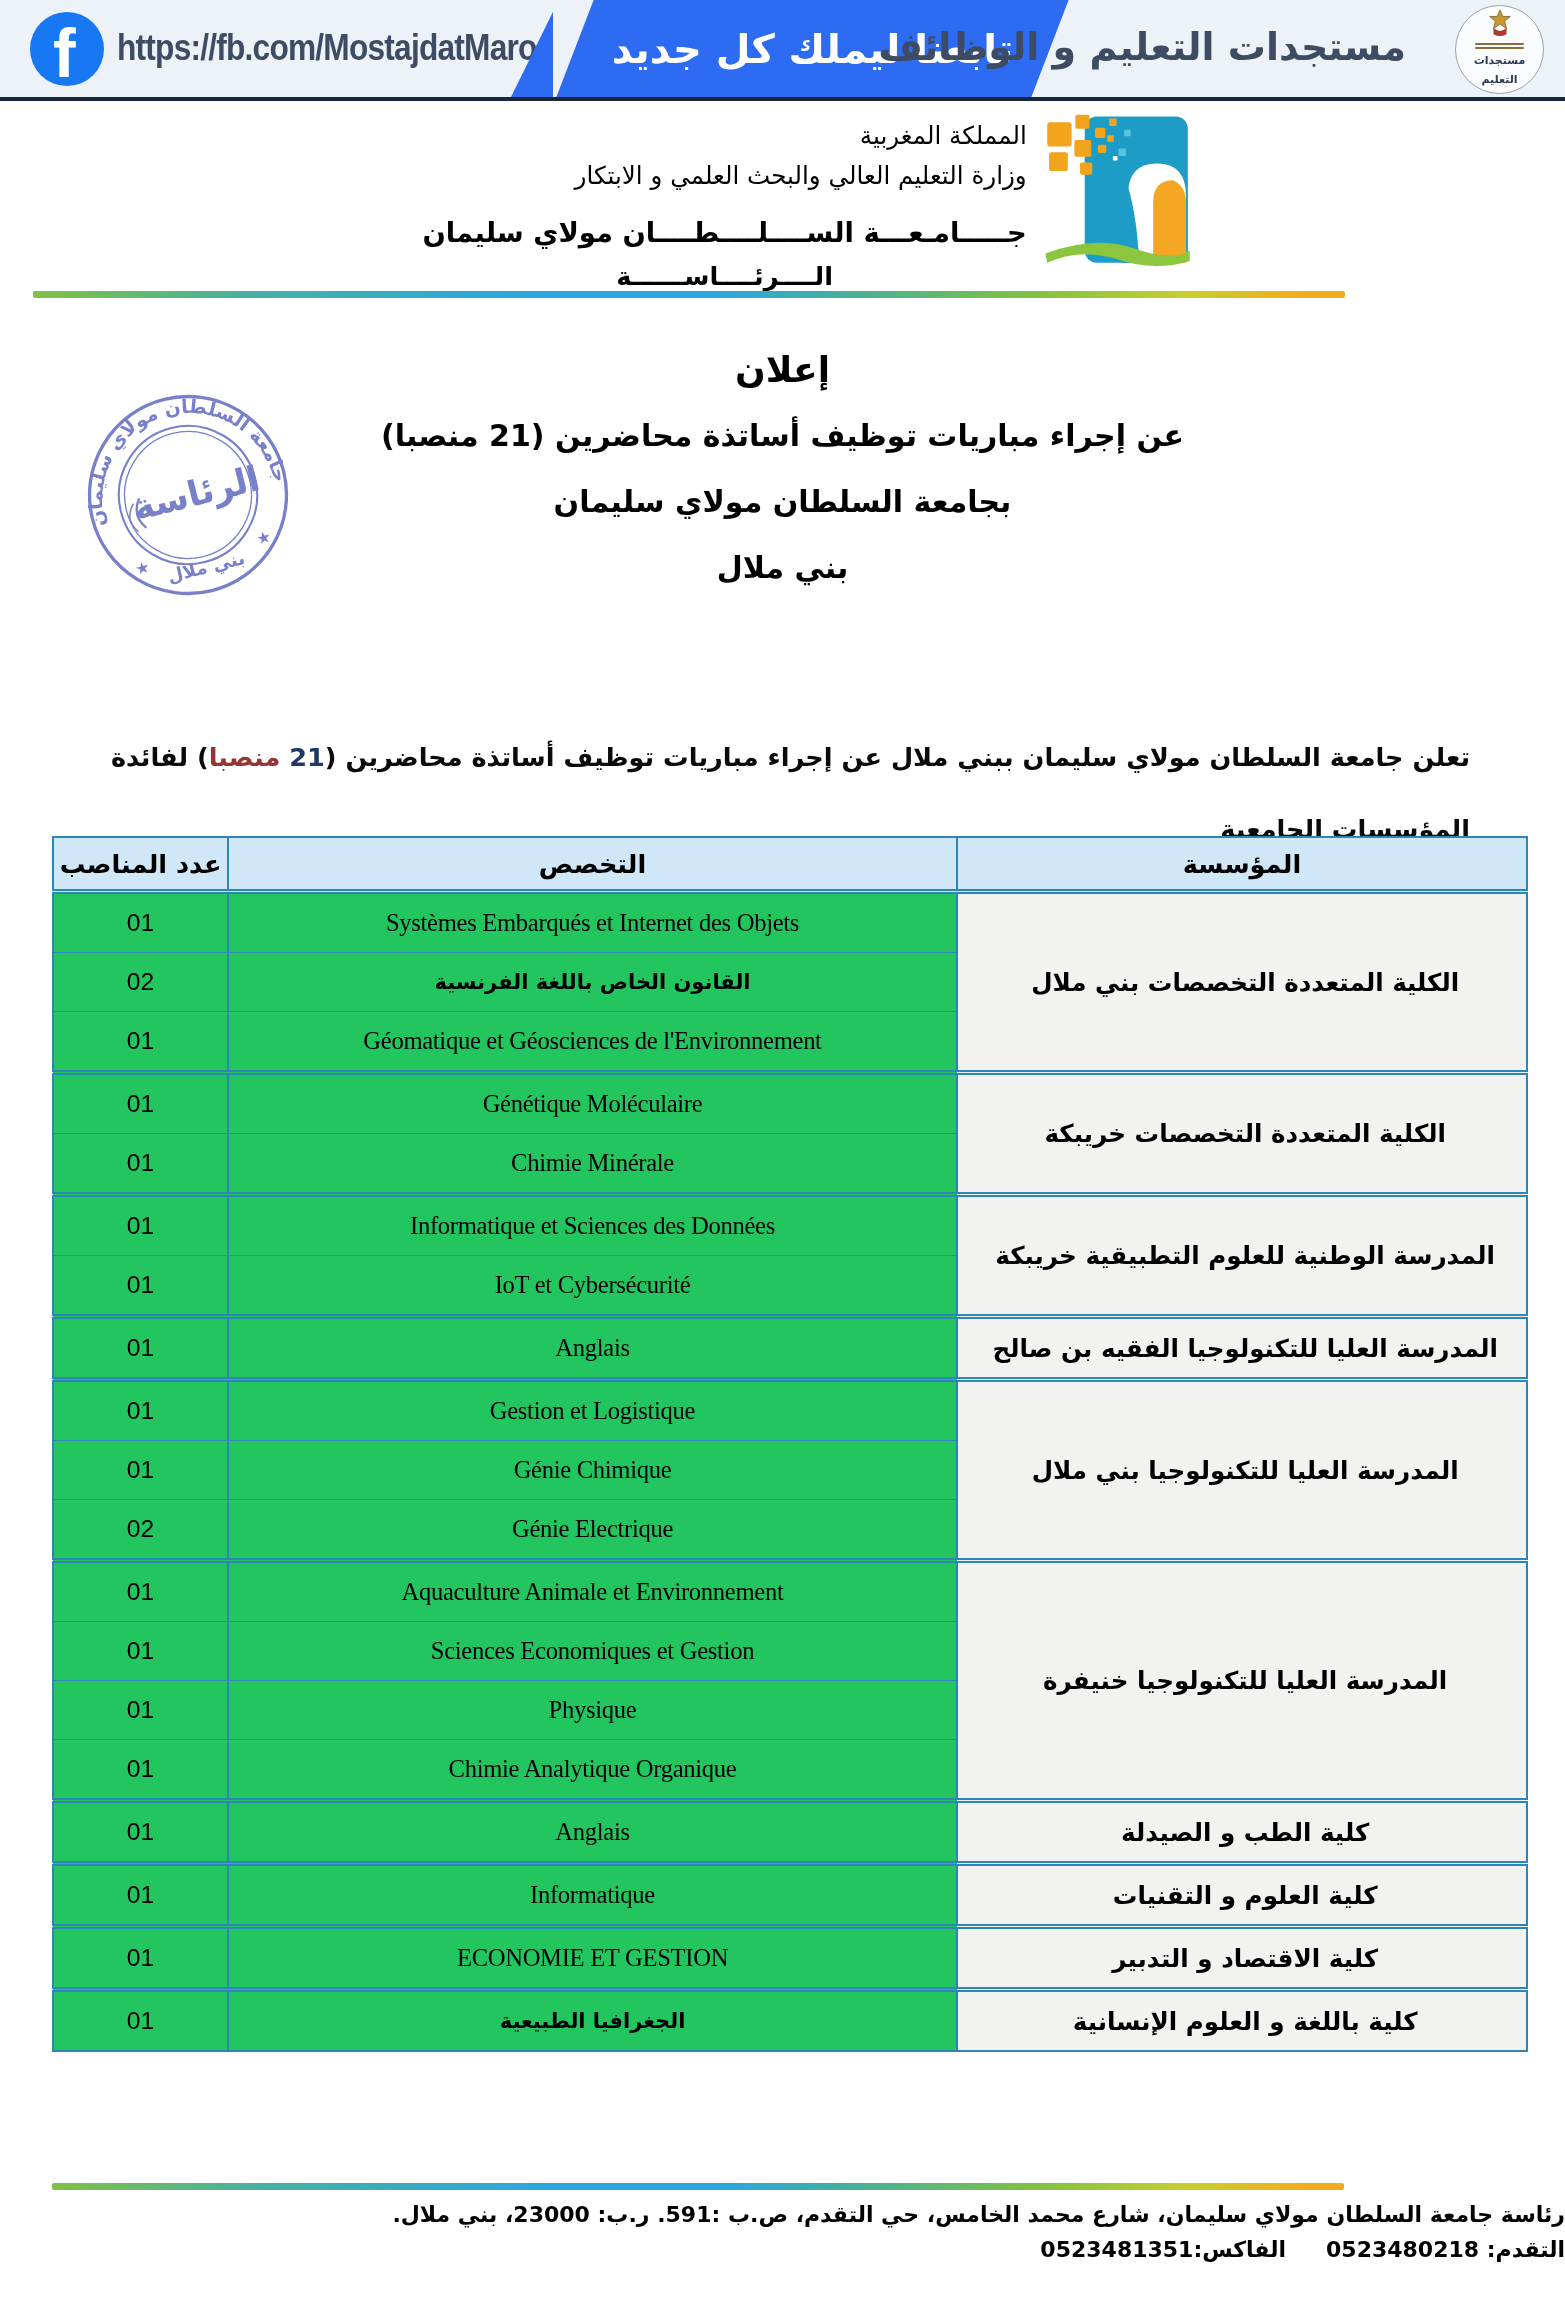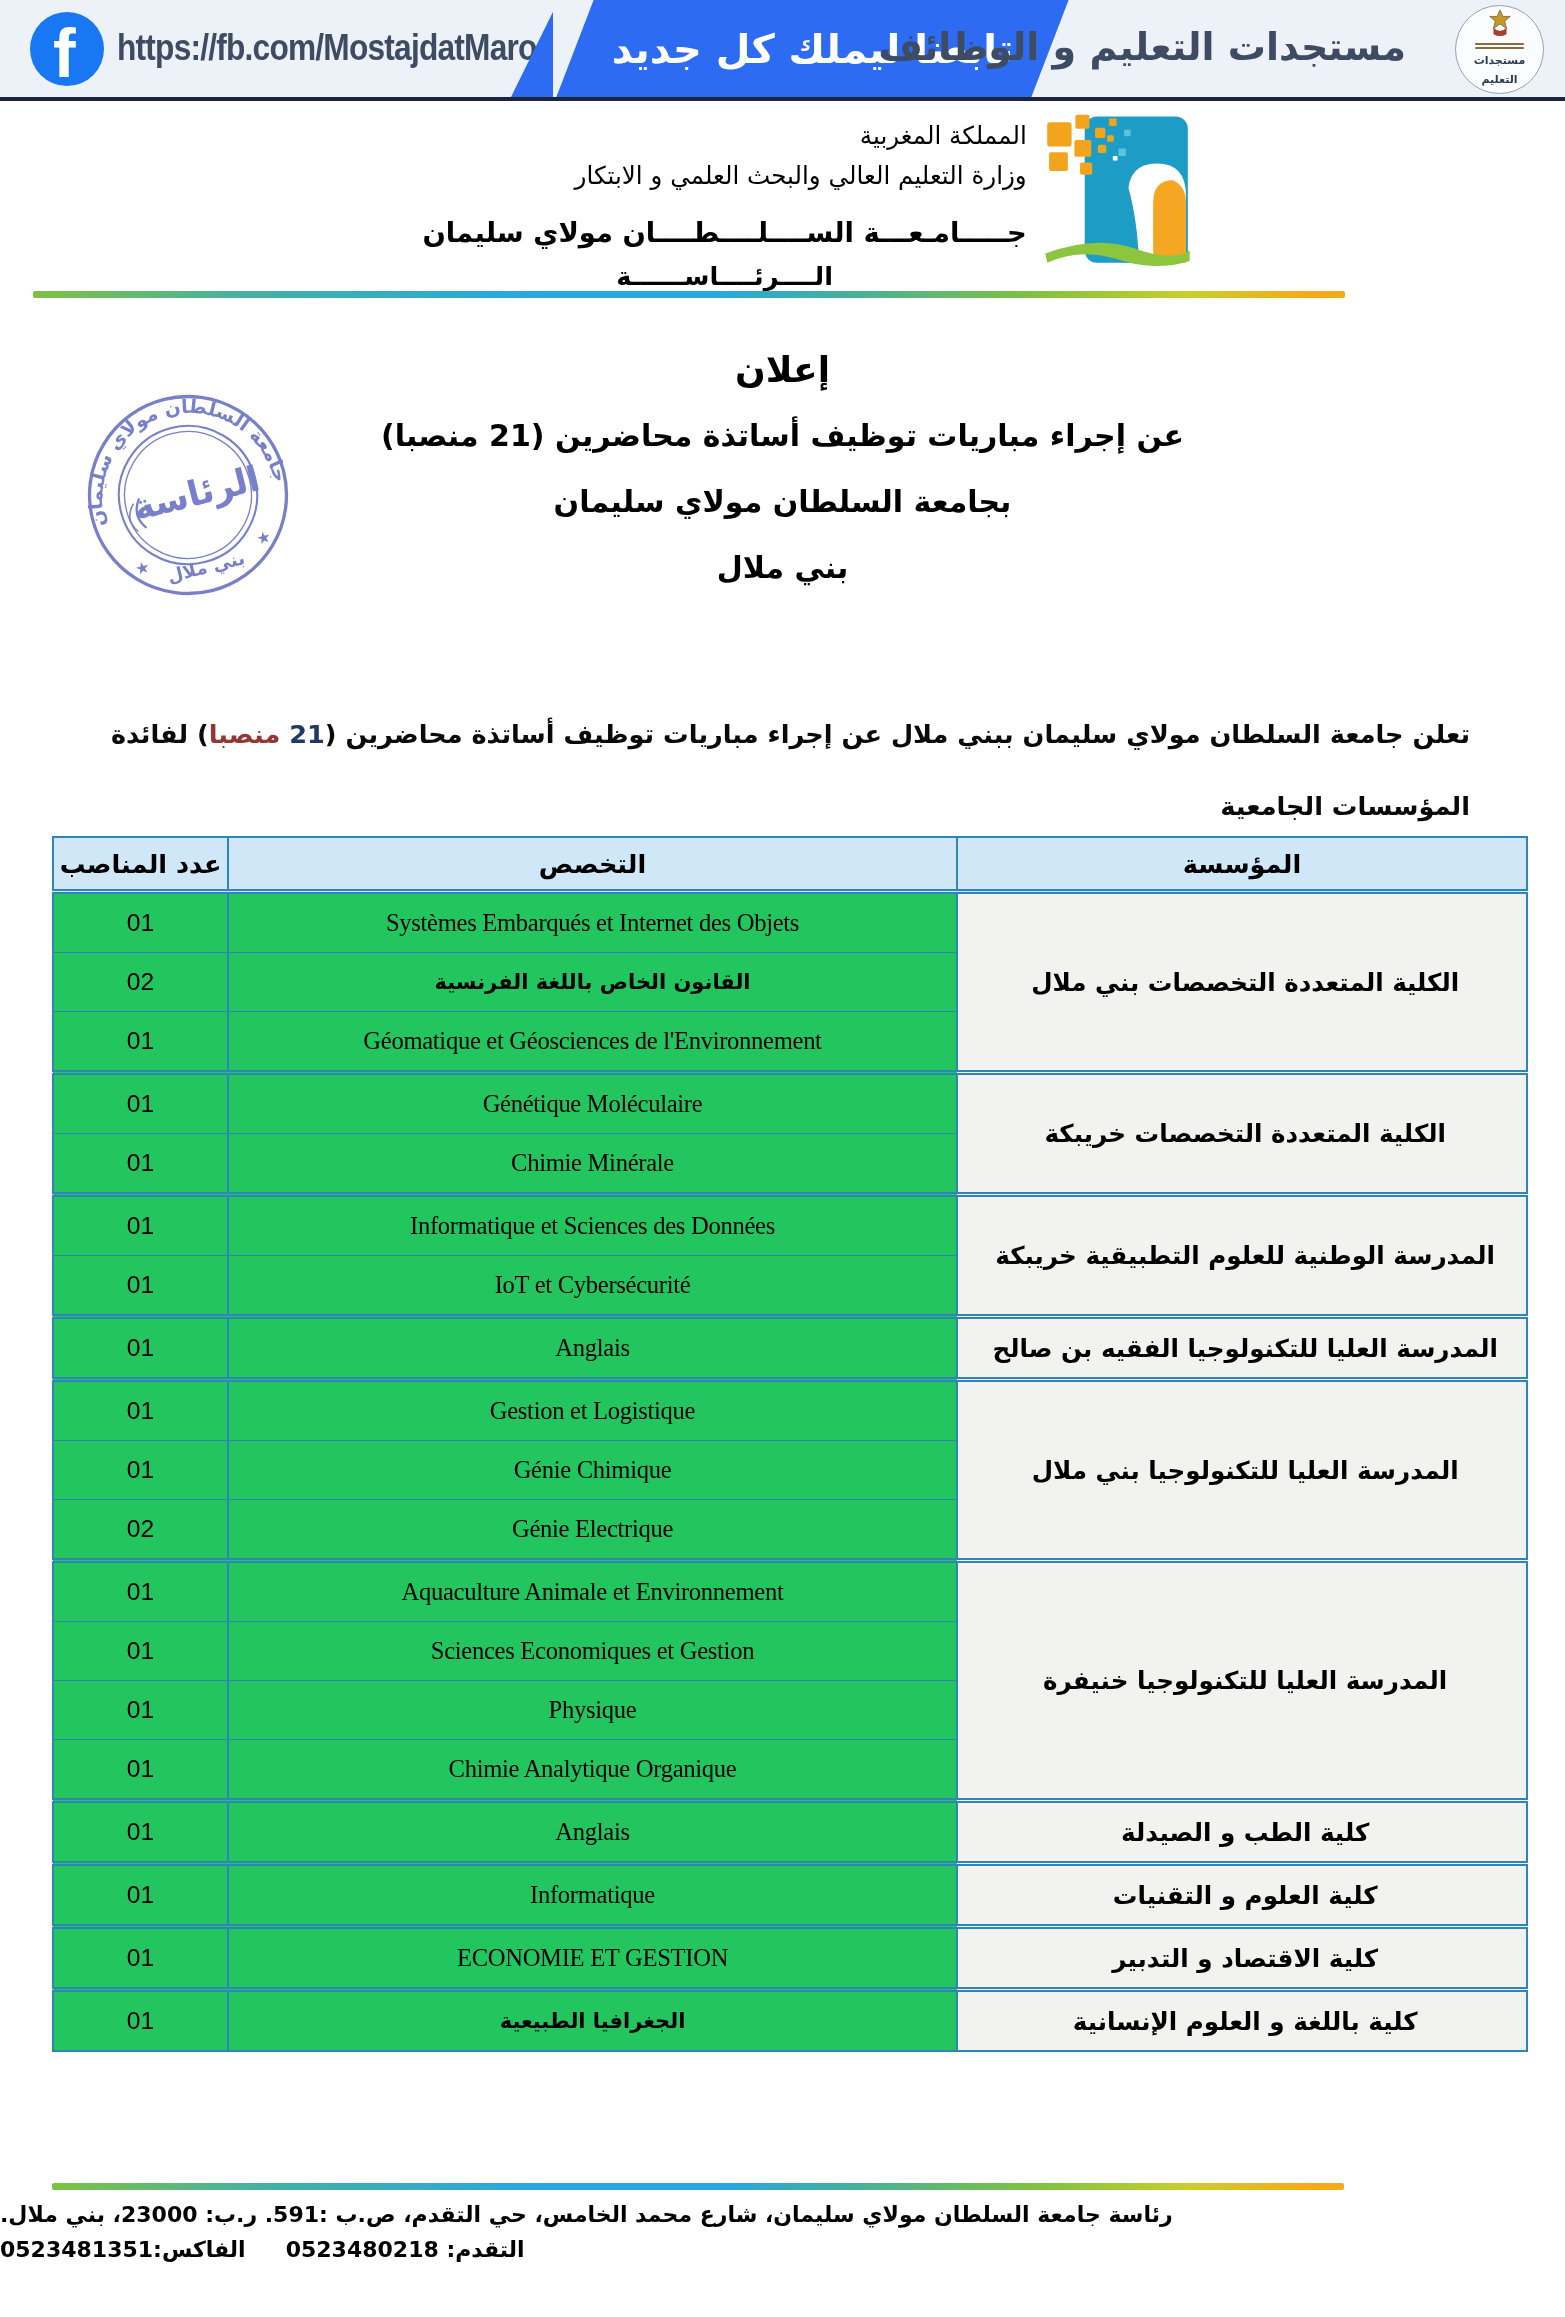--- a/index.html
+++ b/index.html
@@ -52,21 +52,21 @@
   .titles{position:absolute;top:337px;left:0;right:0;text-align:center;direction:rtl;
           font-weight:bold;color:#000;}
   .titles .t1{font-size:36px;line-height:66px;}
   .titles .t2,.titles .t3,.titles .t4{font-size:30px;line-height:66px;}
 
   
   .stamp{position:absolute;left:81px;top:388px;width:214px;height:214px;
          transform:rotate(-14deg);opacity:.9;}
 
   
-  .para{position:absolute;top:698px;right:95px;left:91px;direction:rtl;text-align:right;
+  .para{position:absolute;top:721px;right:95px;left:91px;direction:rtl;text-align:right;
         font-weight:bold;font-size:25.6px;line-height:72px;color:#0a0a0a;}
   .para .count-blue{color:var(--date-navy,#1f3864);}
   .para .word-red{color:var(--positions-red,#943634);}
   .para .date{color:var(--date-navy,#1f3864);font-size:30px;}
 
   
   table.spec-table{position:absolute;top:836px;left:52px;width:1473px;direction:rtl;
         border-collapse:collapse;table-layout:fixed;border:2.8px solid var(--table-border,#2e86b8);}
   .spec-table th{height:49px;background:var(--table-header-bg,#cfe7f7);
         border:2.8px solid var(--table-border,#2e86b8);
@@ -74,21 +74,21 @@
   .spec-table td{height:58px;text-align:center;vertical-align:middle;padding:0 5.7px;
         border:1.9px solid var(--table-border,#2e86b8);
         border-left-width:2.8px;border-right-width:2.8px;background:#22c55e;}
   .spec-table tbody{border-top:5.7px double var(--table-border,#2e86b8);}
   .spec-table td.inst{background:var(--institution-bg,#f2f2f0);font-weight:bold;font-size:24.6px;padding-left:12px;}
   .spec-table td.spec{font-family:Liberation Serif, serif;font-size:24.6px;letter-spacing:-0.3px;}
   .spec-table td.spec.ar{font-family:"DejaVu Sans",sans-serif;font-weight:bold;font-size:21px;}
   .spec-table td.count{font-family:"Liberation Sans",sans-serif;font-size:24.6px;}
 
   
-  .footer{position:absolute;top:2197px;left:0;right:0;text-align:left;direction:rtl;
+  .footer{position:absolute;top:2197px;left:0;right:0;text-align:right;direction:rtl;
           font-weight:bold;font-size:22px;line-height:35px;color:#000;}
   .footer .gap{display:inline-block;width:40px;}
 </style>
 </head>
 <body>
 
 <div class="page">
 
   <div class="top-bar">
     <div class="fb-icon">

